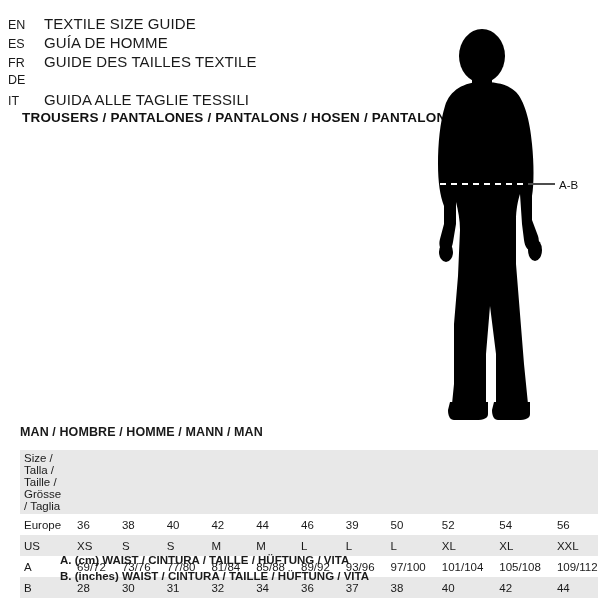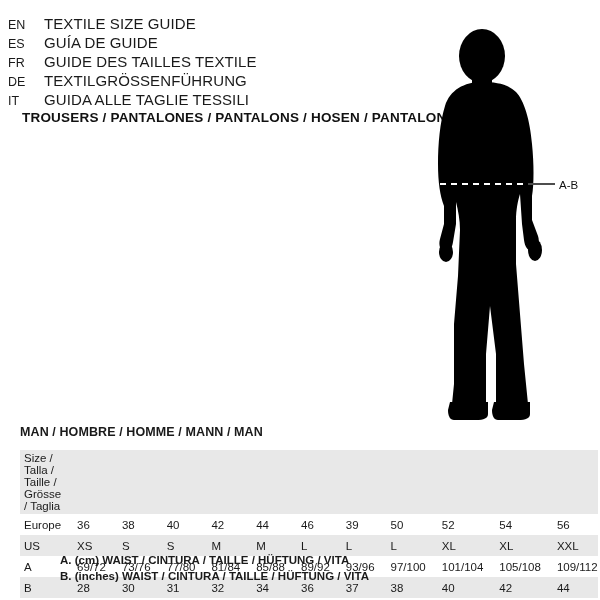--- a/index.html
+++ b/index.html
@@ -133,29 +133,28 @@
 
 <div class="page">
 
   <div class="lang-block">
     <div class="lang-row">
       <span class="lang-code">EN</span>
       <span class="lang-text">TEXTILE SIZE GUIDE</span>
     </div>
     <div class="lang-row">
       <span class="lang-code">ES</span>
-      <span class="lang-text">GUÍA DE GUIDE</span>
+      <span class="lang-text">GUÍA DE HOMME</span>
     </div>
     <div class="lang-row">
       <span class="lang-code">FR</span>
       <span class="lang-text">GUIDE DES TAILLES TEXTILE</span>
     </div>
     <div class="lang-row">
       <span class="lang-code">DE</span>
-      <span class="lang-text">TEXTILGRÖSSENFÜHRUNG</span>
     </div>
     <div class="lang-row">
       <span class="lang-code">IT</span>
       <span class="lang-text">GUIDA ALLE TAGLIE TESSILI</span>
     </div>
   </div>
 
   <div class="category-title">TROUSERS / PANTALONES / PANTALONS / HOSEN / PANTALONI</div>
 
   <div class="figure-wrap">

